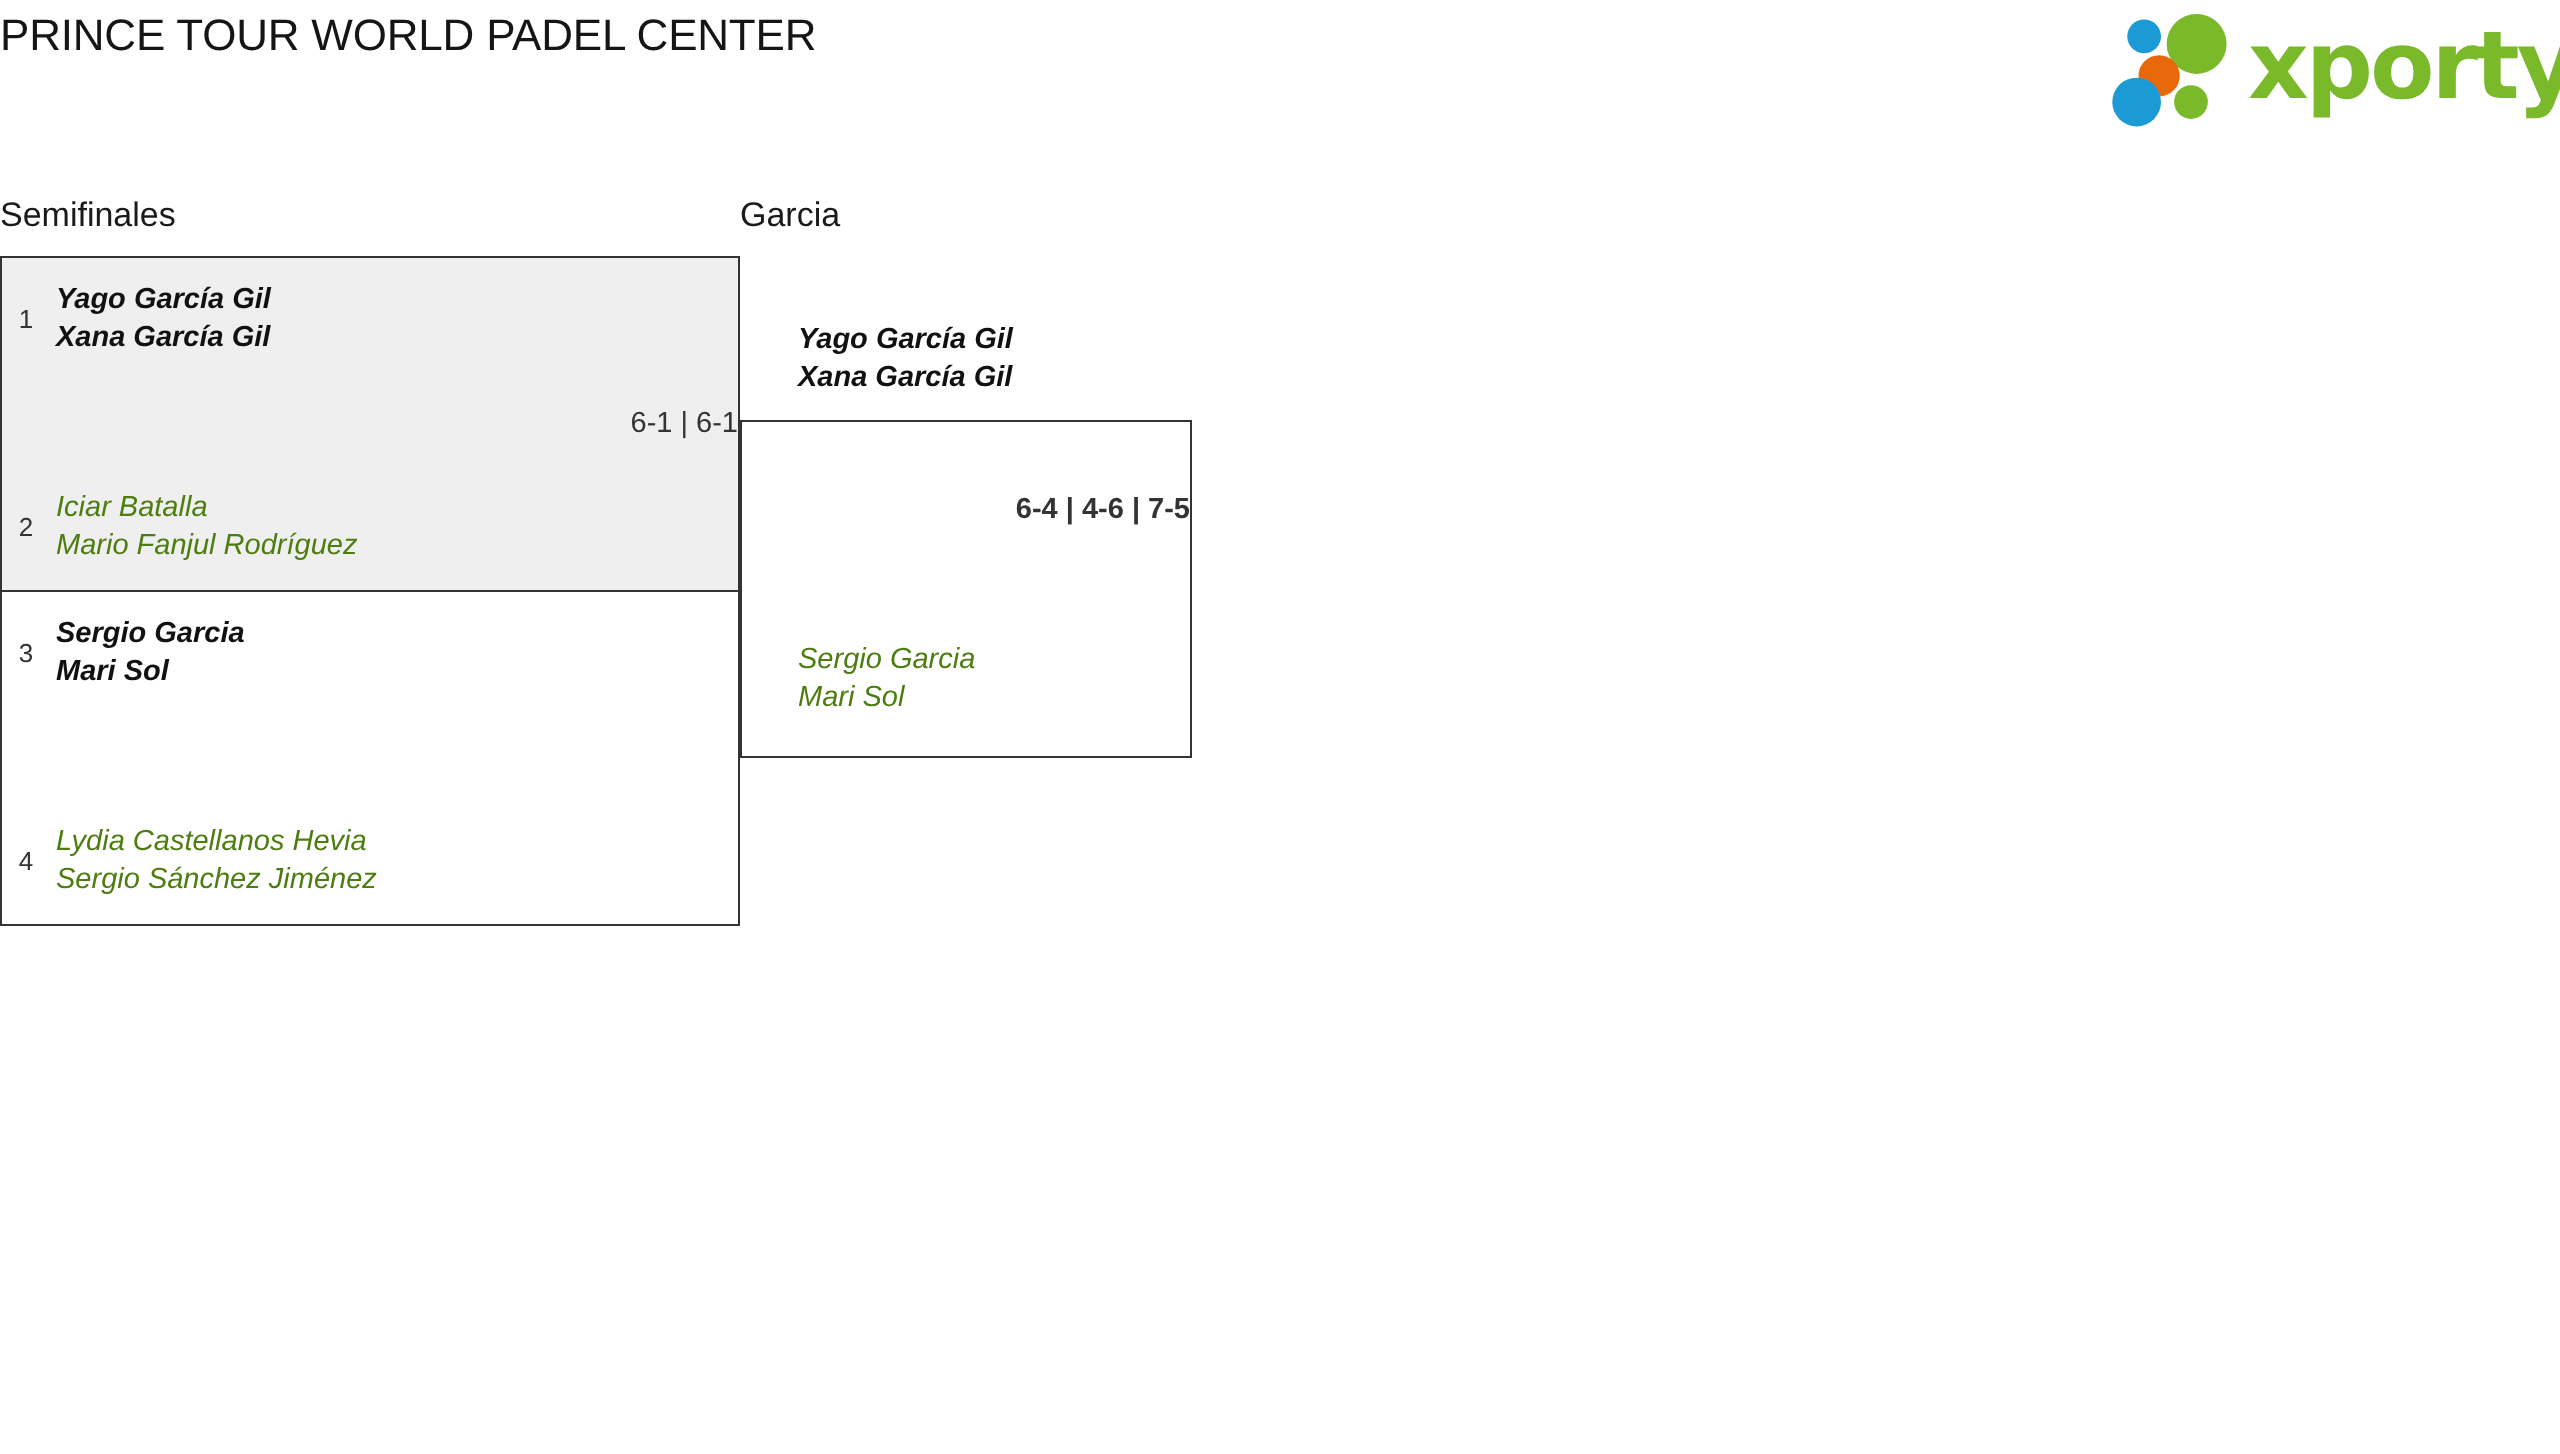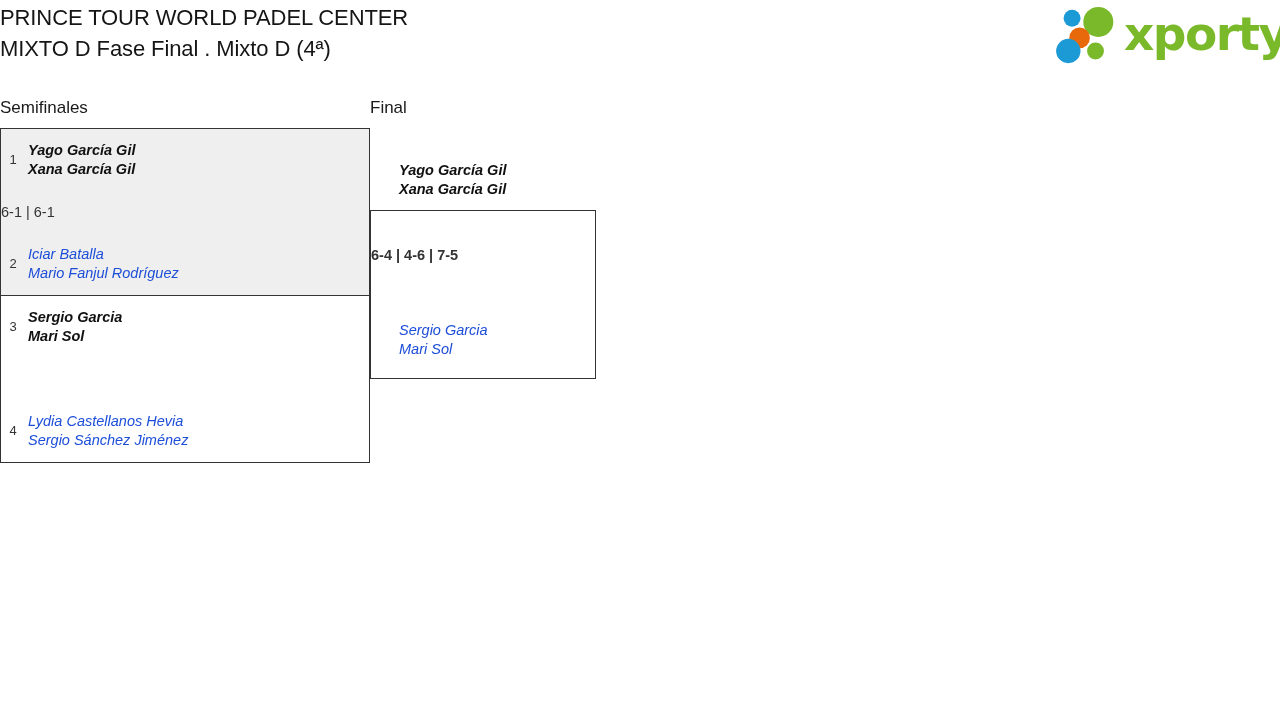--- a/index.html
+++ b/index.html
@@ -121,60 +121,59 @@
     flex: 1 1 auto;
     padding-left: 3px;
     font-style: italic;
   }
   .player {
     font-size: 14.5px;
     line-height: 19px;
     white-space: nowrap;
   }
   .winner .player { font-weight: 700; color: #111111; }
-  .loser  .player { font-weight: 400; color: #1d4ed8; }
+  .loser  .player { font-weight: 400; color: #4d7c0f; }
 
   .score {
     position: absolute;
     left: 0;
     width: 100%;
-    text-align: left;
+    text-align: right;
     font-size: 14.5px;
     line-height: 19px;
     color: #333333;
     white-space: nowrap;
   }
 </style>
 </head>
 <body>
 
 <div class="header">
 
   <div class="title-block">
     <div class="title-line">PRINCE TOUR WORLD PADEL CENTER</div>
-    <div class="title-line">MIXTO D Fase Final . Mixto D (4ª)</div>
   </div>
 
   <div class="logo">
     <svg class="logo-dots" viewBox="0 0 72 64">
       <circle cx="19" cy="13" r="9" fill="#1C9AD6"></circle>
       <circle cx="47" cy="17" r="16" fill="#7AB929"></circle>
       <circle cx="27" cy="34" r="11" fill="#E8690B"></circle>
       <circle cx="15" cy="48" r="13" fill="#1C9AD6"></circle>
       <circle cx="44" cy="48" r="9" fill="#7AB929"></circle>
     </svg>
     <div class="logo-word">xporty</div>
   </div>
 
 </div>
 
 <div class="bracket">
 
   <div class="round-header" id="round-header-0">Semifinales</div>
-  <div class="round-header" id="round-header-1">Final</div>
+  <div class="round-header" id="round-header-1">Garcia</div>
 
   <div class="match highlight" id="match-sf-1">
     <div class="team team-top winner" style="width:100%;">
       <div class="seed">1</div>
       <div class="names">
         <div class="player">Yago García Gil</div>
         <div class="player">Xana García Gil</div>
       </div>
     </div>
     <div class="score" style="top:74px;">6-1 | 6-1</div>

